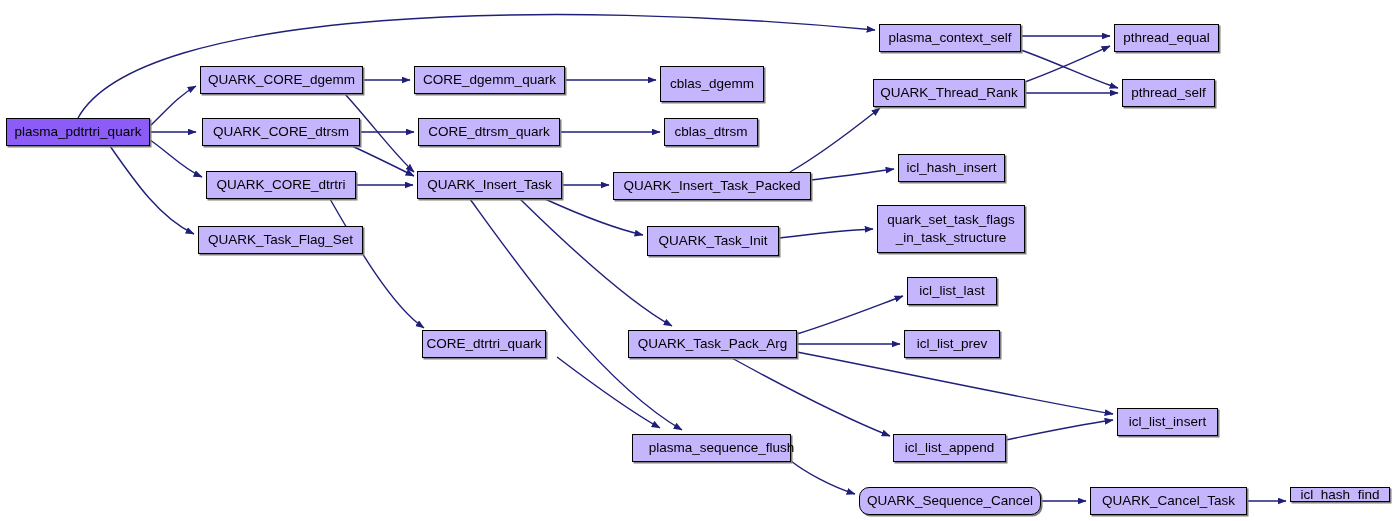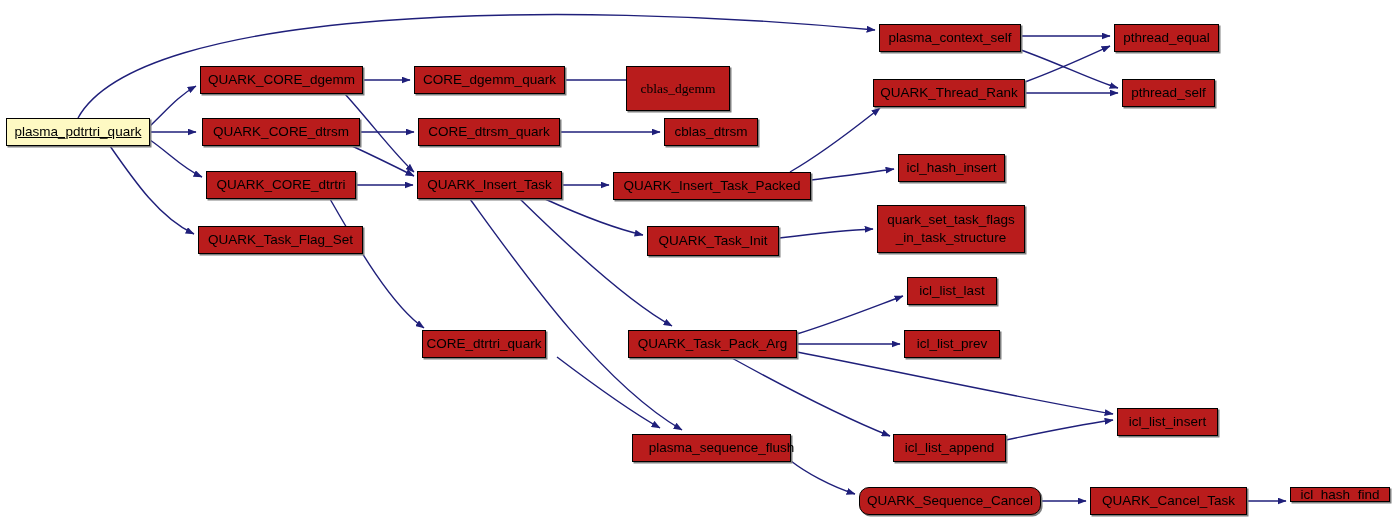--- a/index.html
+++ b/index.html
@@ -4,33 +4,33 @@
 <title>Call Graph</title>
 <style>
   html,body{margin:0;padding:0;background:#ffffff;}
   body{font-family:"Liberation Sans","DejaVu Sans",sans-serif;}
   #canvas{position:relative;width:1397px;height:521px;background:#ffffff;overflow:hidden;}
   #edges{position:absolute;left:0;top:0;width:1397px;height:521px;pointer-events:none;}
   .node{
     position:absolute;
     box-sizing:border-box;
     border:1px solid #000000;
-    background:#b91c1c;
+    background:#c4b5fd;
     color:#000000;
     font-size:13.5px;
     line-height:1.15;
     display:flex;
     align-items:center;
     justify-content:center;
     text-align:center;
     white-space:pre;
     letter-spacing:0px;
     box-shadow:1.5px 1.5px 0 0 #808080;
   }
-  .node.root{background:#fef9c3;text-decoration:underline;}
+  .node.root{background:#8b5cf6;}
   .node.twoline{line-height:1.3;}
 </style>
 </head>
 <body>
 
 <div id="canvas">
   <svg id="edges" viewBox="0 0 1397 521" xmlns="http://www.w3.org/2000/svg">
     <defs>
       <marker id="arrow" markerWidth="9" markerHeight="7" refX="8.4" refY="3.5" orient="auto" markerUnits="userSpaceOnUse">
         <path d="M0,0 L9,3.5 L0,7 z" fill="#1f1f7a"></path>
@@ -74,21 +74,21 @@
   </svg>
   <div id="nodes">
       <div class="node root" style="left: 6px; top: 118px; width: 144px; height: 28px;">plasma_pdtrtri_quark</div>
       <div class="node" style="left: 200px; top: 66px; width: 163px; height: 28px;">QUARK_CORE_dgemm</div>
       <div class="node" style="left: 202px; top: 118px; width: 158px; height: 28px;">QUARK_CORE_dtrsm</div>
       <div class="node" style="left: 206px; top: 171px; width: 150px; height: 28px;">QUARK_CORE_dtrtri</div>
       <div class="node" style="left: 198px; top: 226px; width: 165px; height: 28px;">QUARK_Task_Flag_Set</div>
       <div class="node" style="left: 414px; top: 66px; width: 151px; height: 28px;">CORE_dgemm_quark</div>
       <div class="node" style="left: 418px; top: 118px; width: 142px; height: 28px;">CORE_dtrsm_quark</div>
       <div class="node" style="left: 417px; top: 171px; width: 145px; height: 28px;">QUARK_Insert_Task</div>
-      <div class="node" style="left: 626px; top: 66px; width: 104px; height: 45px; font-family: Liberation Serif, serif;">cblas_dgemm</div>
+      <div class="node" style="left: 660px; top: 66px; width: 104px; height: 36px;">cblas_dgemm</div>
       <div class="node" style="left: 664px; top: 118px; width: 94px; height: 28px;">cblas_dtrsm</div>
       <div class="node" style="left: 613px; top: 172px; width: 198px; height: 28px;">QUARK_Insert_Task_Packed</div>
       <div class="node" style="left: 647px; top: 226px; width: 132px; height: 30px;">QUARK_Task_Init</div>
       <div class="node" style="left: 879px; top: 24px; width: 142px; height: 28px;">plasma_context_self</div>
       <div class="node" style="left: 873px; top: 79px; width: 152px; height: 28px;">QUARK_Thread_Rank</div>
       <div class="node" style="left: 1114px; top: 24px; width: 105px; height: 28px;">pthread_equal</div>
       <div class="node" style="left: 1122px; top: 79px; width: 93px; height: 28px;">pthread_self</div>
       <div class="node" style="left: 898px; top: 154px; width: 107px; height: 28px;">icl_hash_insert</div>
       <div class="node twoline" style="left: 877px; top: 205px; width: 148px; height: 48px;">quark_set_task_flags
 _in_task_structure</div>

